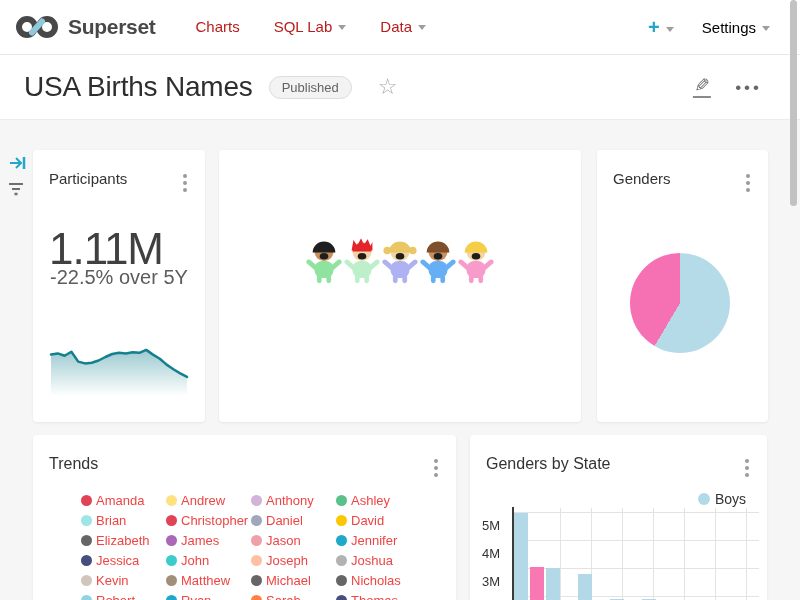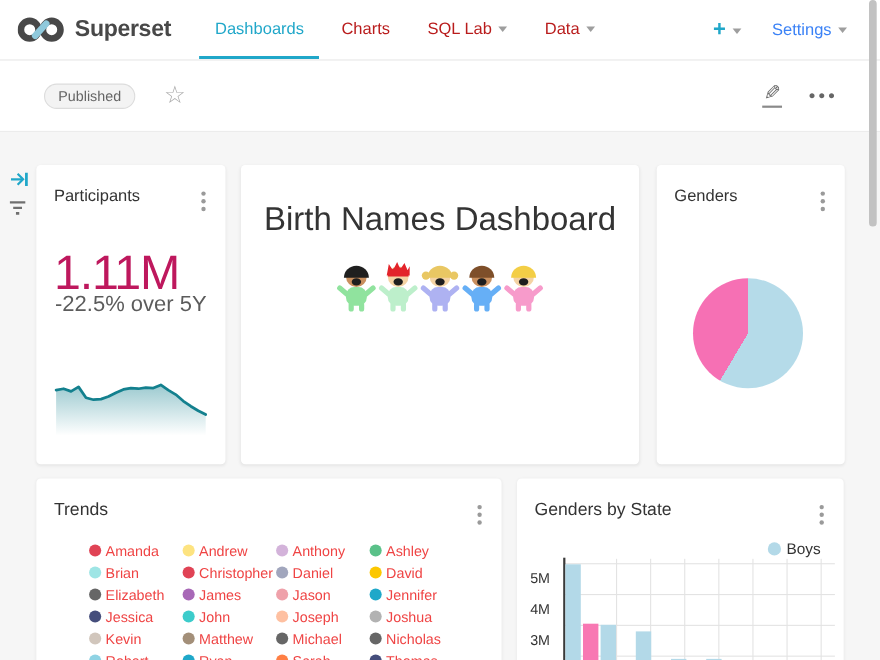--- a/index.html
+++ b/index.html
@@ -10,42 +10,42 @@
   
   .nav{position:absolute;left:0;top:0;width:800px;height:55px;background:#fff;
        border-bottom:1px solid #E8E8E8;display:flex;align-items:center;padding:0 16px;box-sizing:border-box;z-index:5;}
   .logo{display:flex;align-items:center;gap:8px;margin-right:26px;cursor:pointer;}
   .logo-text{font-size:21px;font-weight:bold;color:#484848;letter-spacing:-0.3px;}
   .nav-item{height:54px;line-height:54px;padding:0 14px;margin-right:6px;font-size:15px;color:#b91c1c;cursor:pointer;white-space:nowrap;}
   .nav-item.active{color:#20A7C9;box-shadow:inset 0 -3px 0 #20A7C9;}
   .caret{display:inline-block;width:0;height:0;border-left:4px solid transparent;border-right:4px solid transparent;border-top:5px solid #9E9E9E;margin-left:6px;vertical-align:2px;}
   .nav-right{margin-left:auto;display:flex;align-items:center;gap:28px;padding-right:14px;}
   .plus-btn{color:#20A7C9;font-size:20px;font-weight:bold;cursor:pointer;line-height:1;}
-  .settings-btn{font-size:15px;color:#3b82f6;cursor:pointer;}
+  .settings-btn{font-size:15px;color:#000000;cursor:pointer;}
   
   .page-header{position:absolute;left:0;top:55px;width:800px;height:65px;background:#fff;
        border-bottom:1px solid #ECECEC;display:flex;align-items:center;padding:0 24px;box-sizing:border-box;z-index:4;}
   .dash-title{font-size:28px;font-weight:500;color:#2E2E2E;letter-spacing:-0.2px;}
   .badge{margin-left:16px;background:#F3F3F3;border:1px solid #DCDCDC;border-radius:12px;
        padding:3px 12px;font-size:13px;color:#646464;}
   .star{margin-left:26px;font-size:22px;color:#ABABAB;cursor:pointer;line-height:1;}
   .header-actions{margin-left:auto;display:flex;align-items:center;gap:24px;padding-right:14px;}
   .pencil{font-size:19px;color:#6B6B6B;transform:scaleX(-1);display:inline-block;cursor:pointer;
        border-bottom:2px solid #8A8A8A;padding:0 1px 1px 1px;line-height:1;}
   .more-dots{color:#666;font-size:17px;letter-spacing:3px;cursor:pointer;line-height:1;}
   
   .dash{position:absolute;left:0;top:120px;width:800px;height:480px;background:#F6F6F6;}
   .filter-expand{position:absolute;left:9px;top:34px;cursor:pointer;}
   .filter-funnel{position:absolute;left:7px;top:60px;cursor:pointer;}
   .card{position:absolute;background:#fff;border-radius:4px;box-shadow:0 1px 3px rgba(0,0,0,0.07);}
   .card-title{position:absolute;left:16px;top:20px;font-size:15px;font-weight:500;color:#333;}
   .kebab{position:absolute;right:18px;top:24px;width:4px;height:4px;border-radius:50%;background:#9A9A9A;
        box-shadow:0 7px 0 #9A9A9A,0 14px 0 #9A9A9A;cursor:pointer;}
   
-  .big-number{position:absolute;left:16px;top:74px;font-size:44px;color:#be185d;letter-spacing:-1px;}
+  .big-number{position:absolute;left:16px;top:74px;font-size:44px;color:#404040;letter-spacing:-1px;}
   .sub-number{position:absolute;left:17px;top:116px;font-size:20px;color:#5C5C5C;}
   .spark{position:absolute;left:14px;top:188px;}
   
   .md-heading{position:absolute;left:0;top:33px;width:100%;text-align:center;font-size:30px;font-weight:500;color:#343434;}
   .kids-row{position:absolute;left:0;top:86px;width:100%;display:flex;justify-content:center;align-items:flex-end;}
   
   .pie{position:absolute;left:33px;top:103px;width:100px;height:100px;border-radius:50%;}
   
   .legend-grid{position:absolute;left:48px;top:55px;display:grid;grid-template-columns:repeat(4,85px);}
   .legend-item{height:20px;display:flex;align-items:center;font-size:13px;color:#ef4444;cursor:pointer;white-space:nowrap;}
@@ -66,32 +66,32 @@
 <div class="nav">
   <div class="logo">
     <svg width="44" height="28" viewBox="0 0 44 28">
       <circle cx="11" cy="14" r="8" fill="none" stroke="#484848" stroke-width="6"></circle>
       <circle cx="31" cy="14" r="8" fill="none" stroke="#484848" stroke-width="6"></circle>
       <line x1="16" y1="19.5" x2="26" y2="8.5" stroke="#8FC9DC" stroke-width="6" stroke-linecap="round"></line>
     </svg>
     <span class="logo-text">Superset</span>
   </div>
   <div id="nav-items" style="display:flex;">
-      <span class="nav-item active">Dashboards</span>
       <span class="nav-item">Charts</span>
       <span class="nav-item">SQL Lab<span class="caret"></span></span>
       <span class="nav-item">Data<span class="caret"></span></span>
     </div>
   <div class="nav-right">
     <span class="plus-btn"><span>+</span><span class="caret"></span></span>
     <span class="settings-btn"><span>Settings</span><span class="caret"></span></span>
   </div>
 </div>
 
 <div class="page-header">
+  <span class="dash-title">USA Births Names</span>
   <span class="badge">Published</span>
   <span class="star">☆</span>
   <div class="header-actions">
     <span class="pencil">✎</span>
     <span class="more-dots">•••</span>
   </div>
 </div>
 
 <div class="dash">
 
@@ -117,21 +117,20 @@
           <stop offset="0%" stop-color="rgba(19,128,142,0.42)"></stop>
           <stop offset="100%" stop-color="rgba(19,128,142,0)"></stop>
         </linearGradient>
       </defs>
       <path id="spark-area" fill="url(#sparkfill)" stroke="none" d="M4.0,16.6 L10.8,15.4 L17.6,17.8 L24.4,13.7 L31.2,23.6 L38.0,25.4 L44.8,24.8 L51.6,22.5 L58.4,19.0 L65.2,16.0 L72.0,14.8 L78.8,15.4 L85.6,14.3 L92.4,14.8 L99.2,11.9 L106.0,16.6 L112.8,20.7 L119.6,26.6 L126.4,31.3 L133.2,35.4 L140.0,38.9 L140,58 L4,58 Z"></path>
       <path id="spark-line" fill="none" stroke="#13808E" stroke-width="2.5" stroke-linejoin="round" stroke-linecap="round" d="M4.0,16.6 L10.8,15.4 L17.6,17.8 L24.4,13.7 L31.2,23.6 L38.0,25.4 L44.8,24.8 L51.6,22.5 L58.4,19.0 L65.2,16.0 L72.0,14.8 L78.8,15.4 L85.6,14.3 L92.4,14.8 L99.2,11.9 L106.0,16.6 L112.8,20.7 L119.6,26.6 L126.4,31.3 L133.2,35.4 L140.0,38.9"></path>
     </svg>
   </div>
 
   <div class="card" style="left:219px;top:30px;width:362px;height:272px;">
-    <div class="md-heading">Birth Names Dashboard</div>
     <div class="kids-row" id="kids-row">
         <svg width="36" height="48" viewBox="0 0 38 48" style="margin:0 1px;">
     <line x1="10" y1="32" x2="3" y2="26" stroke="#90E39E" stroke-width="5" stroke-linecap="round"></line>
     <line x1="28" y1="32" x2="35" y2="26" stroke="#90E39E" stroke-width="5" stroke-linecap="round"></line>
     <line x1="14" y1="42" x2="14" y2="46" stroke="#90E39E" stroke-width="5" stroke-linecap="round"></line>
     <line x1="24" y1="42" x2="24" y2="46" stroke="#90E39E" stroke-width="5" stroke-linecap="round"></line>
     <rect x="9" y="25" width="20" height="18" rx="8" fill="#90E39E"></rect>
     <circle cx="19" cy="15" r="10" fill="#C98F5E"></circle>
     <path d="M7 16 a12 11.5 0 0 1 24 0 Z" fill="#1F1F1F"></path>
     <ellipse cx="19" cy="20" rx="4.5" ry="3.5" fill="#1E1E1E"></ellipse>

